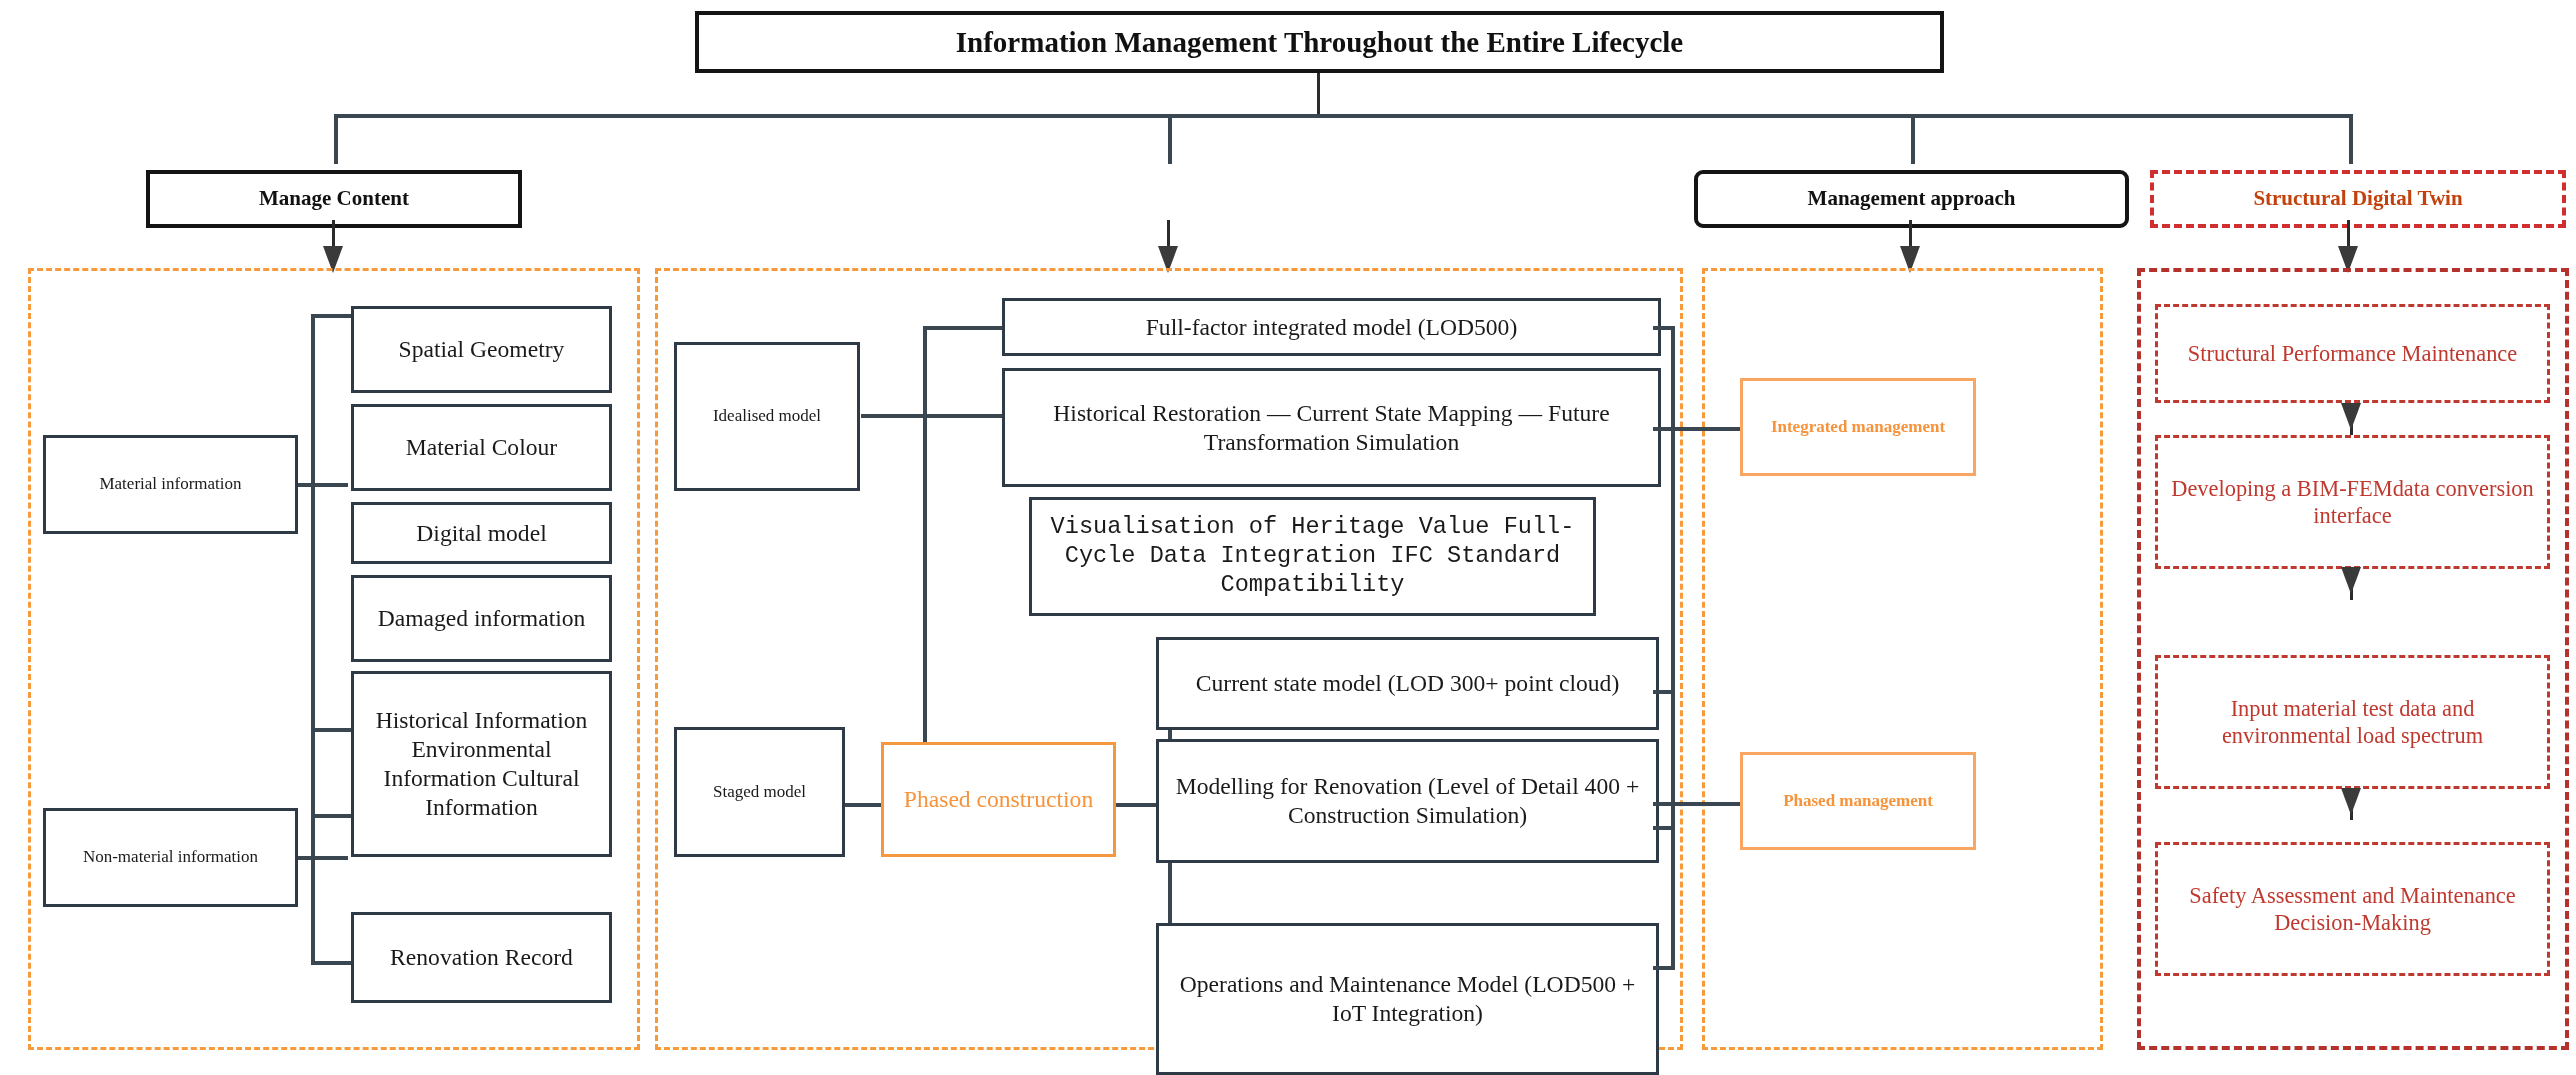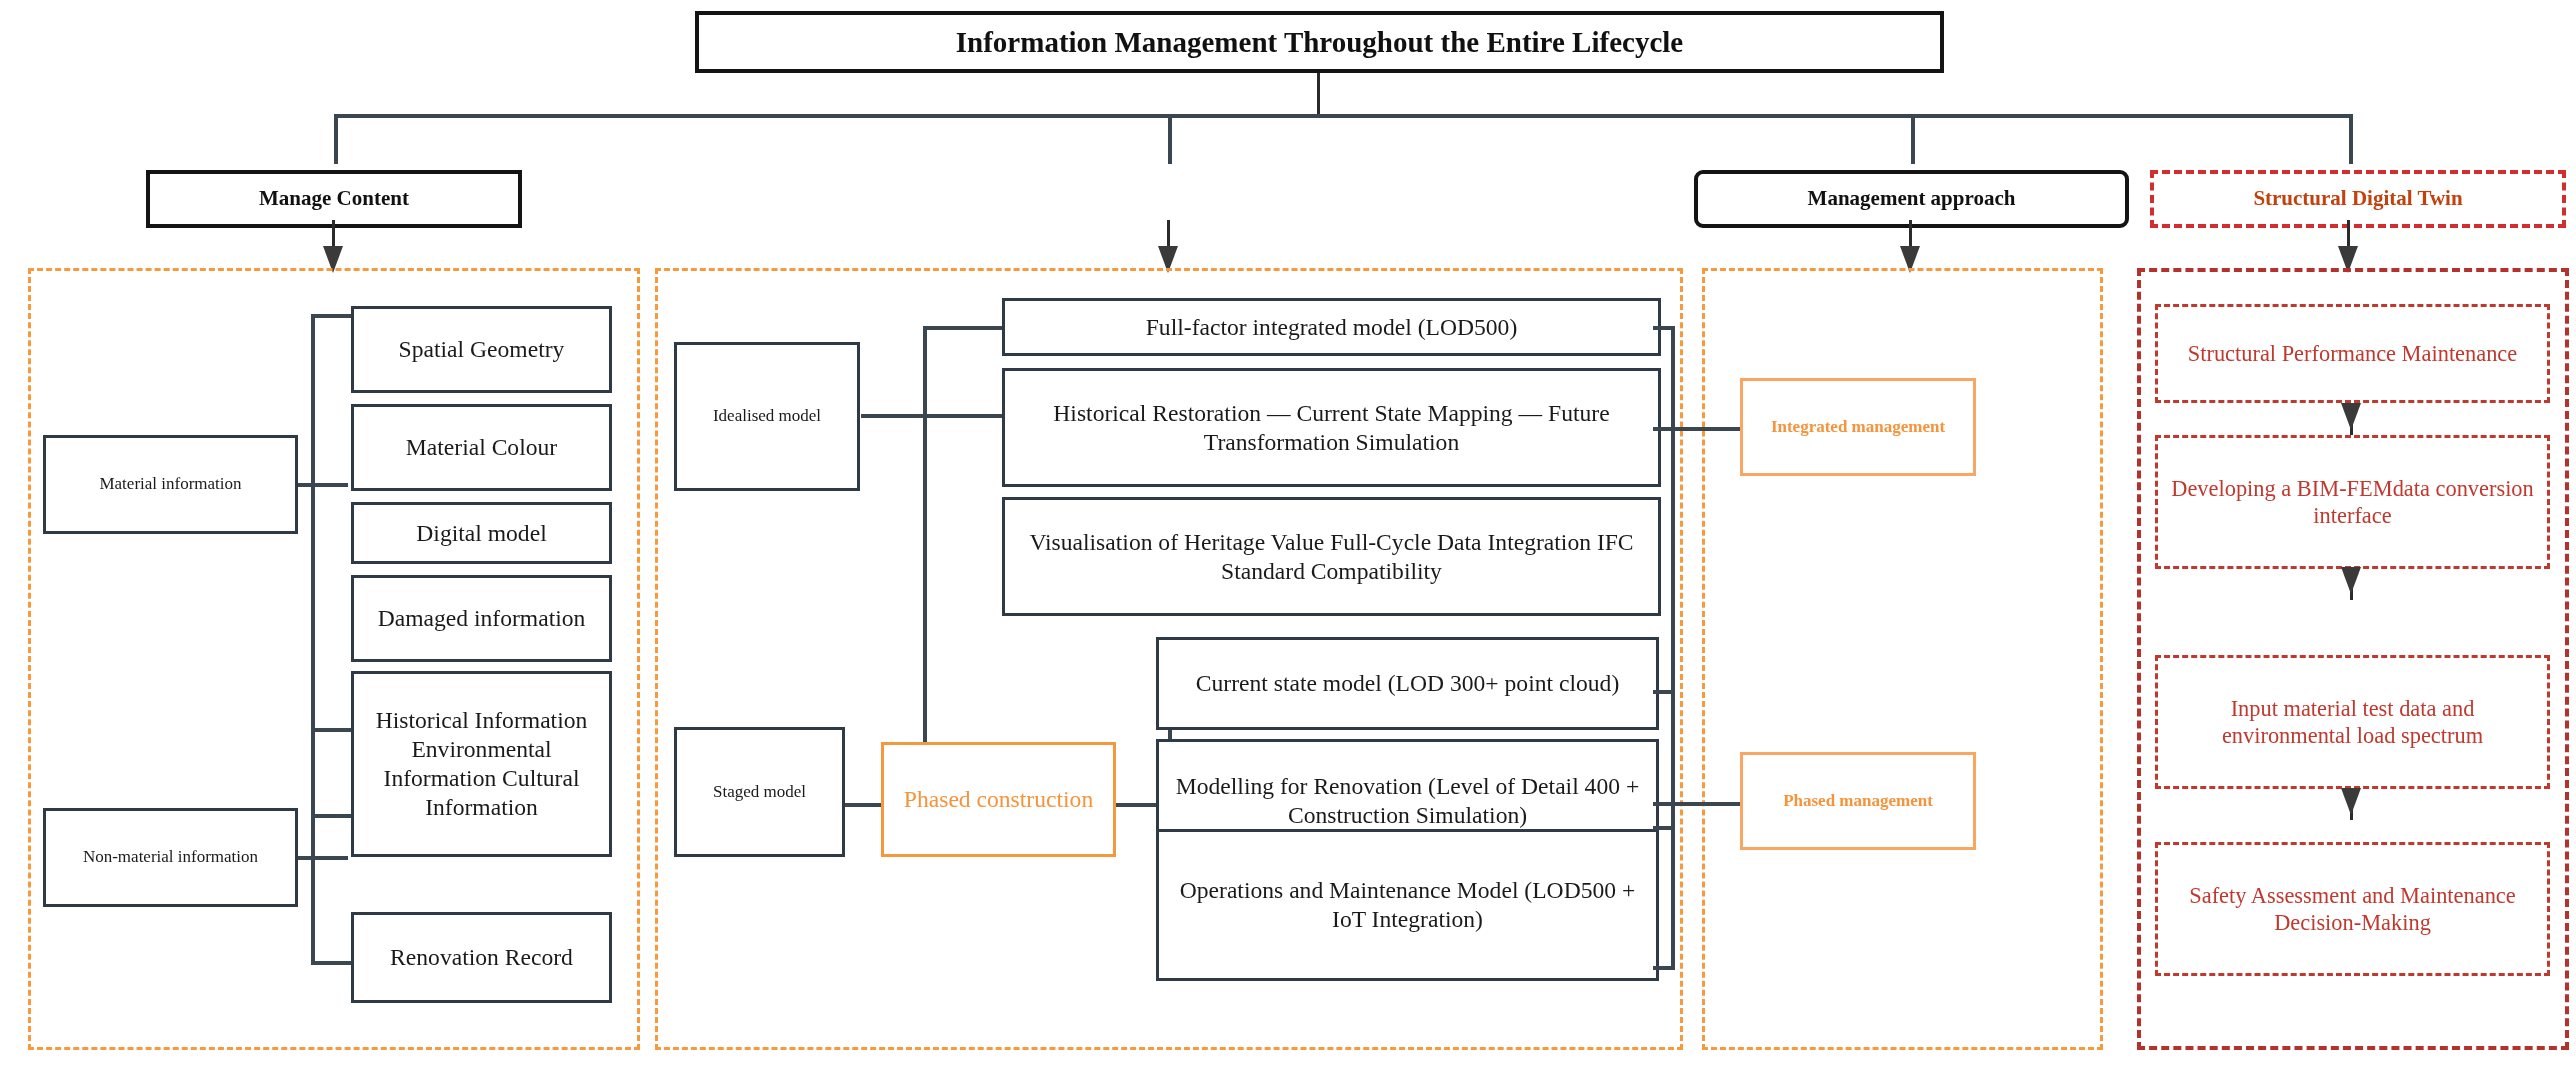--- a/index.html
+++ b/index.html
@@ -127,21 +127,21 @@
   <div class="ln ln-h" style="left:923px;top:326px;width:81px;"></div>
   <div class="ln ln-h" style="left:923px;top:414px;width:81px;"></div>
   <div class="ln ln-h" style="left:923px;top:826px;width:81px;"></div>
 
   <div class="box solid t-leaf" style="left:1002px;top:298px;width:659px;height:58px;">
     <span>Full-factor integrated model (LOD500)</span>
   </div>
   <div class="box solid t-leaf" style="left:1002px;top:368px;width:659px;height:119px;">
     <span>Historical Restoration — Current State Mapping — Future Transformation Simulation</span>
   </div>
-  <div class="box solid t-leaf" style="left:1002px;top:497px;width:659px;height:119px;">
+  <div class="box solid t-leaf" style="left:1029px;top:497px;width:567px;height:119px;font-family:Liberation Mono, monospace;">
     <span>Visualisation of Heritage Value Full-Cycle Data Integration IFC Standard Compatibility</span>
   </div>
 
   <div class="box solid t-node" style="left:674px;top:727px;width:171px;height:130px;">
     <span>Staged model</span>
   </div>
   <div class="ln ln-h" style="left:845px;top:803px;width:37px;"></div>
   <div class="box orange t-leaf" style="left:881px;top:742px;width:235px;height:115px;">
     <span>Phased construction</span>
   </div>
@@ -150,21 +150,21 @@
   <div class="ln ln-h" style="left:1168px;top:690px;width:75px;"></div>
   <div class="ln ln-h" style="left:1168px;top:803px;width:75px;"></div>
   <div class="ln ln-h" style="left:1168px;top:966px;width:75px;"></div>
 
   <div class="box solid t-leaf" style="left:1156px;top:637px;width:503px;height:93px;">
     <span>Current state model (LOD 300+ point cloud)</span>
   </div>
   <div class="box solid t-leaf" style="left:1156px;top:739px;width:503px;height:124px;">
     <span>Modelling for Renovation (Level of Detail 400 + Construction Simulation)</span>
   </div>
-  <div class="box solid t-leaf" style="left:1156px;top:829px;width:503px;height:152px;">
+  <div class="box solid t-leaf" style="left:1156px;top:923px;width:503px;height:152px;">
     <span>Operations and Maintenance Model (LOD500 + IoT Integration)</span>
   </div>
 
   <div class="ln ln-v" style="left:1671px;top:326px;height:503px;"></div>
   <div class="ln ln-h" style="left:1653px;top:326px;width:22.4px;"></div>
   <div class="ln ln-h" style="left:1653px;top:826px;width:22.4px;"></div>
   <div class="ln ln-h" style="left:1653px;top:427px;width:88px;"></div>
 
   <div class="ln ln-v" style="left:1671px;top:690px;height:280px;"></div>
   <div class="ln ln-h" style="left:1653px;top:690px;width:22.4px;"></div>

